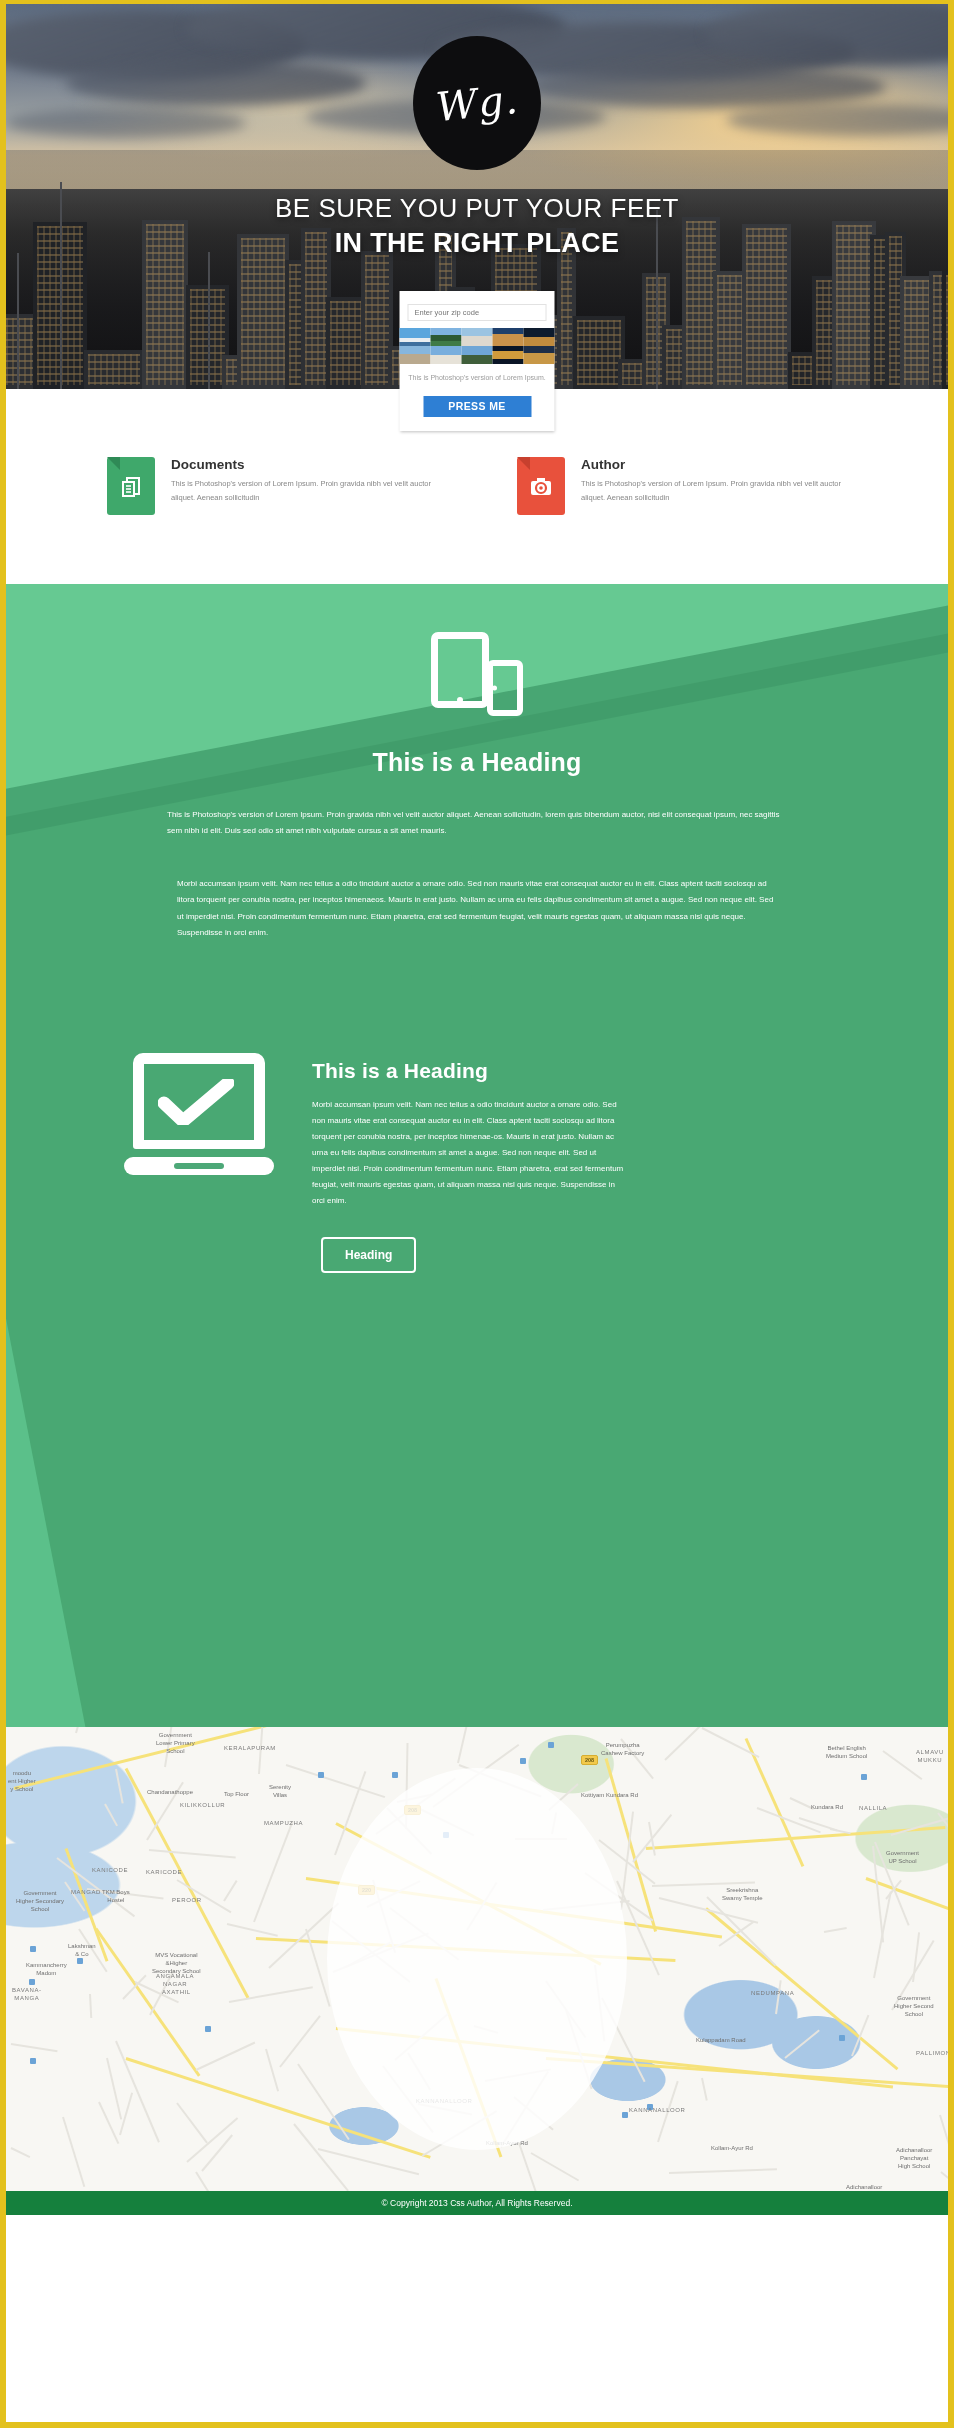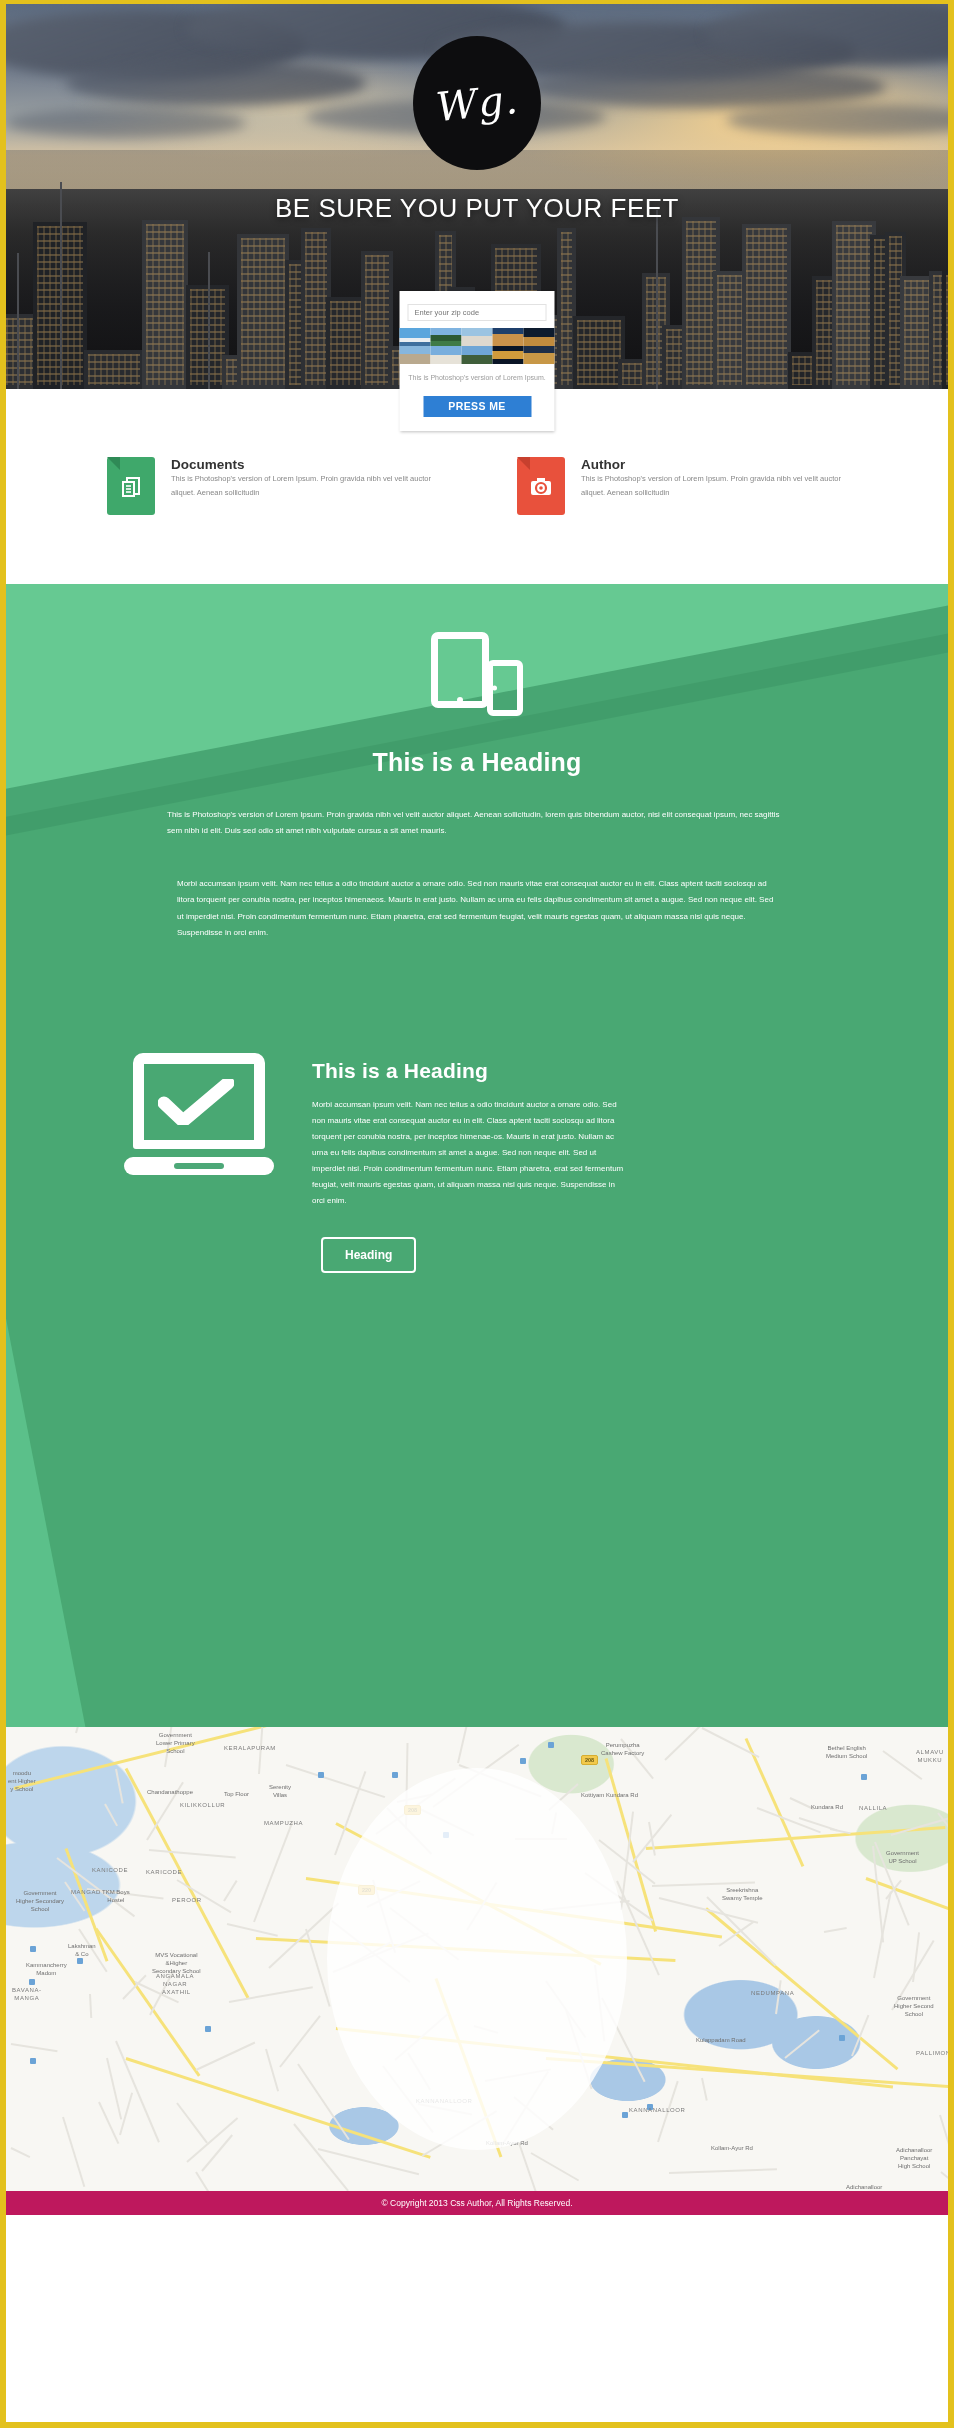--- a/index.html
+++ b/index.html
@@ -141,21 +141,21 @@
     border-width:0 13px 13px 0; border-style:solid;
     border-color:transparent #2f8a56 transparent transparent;
   }
   .pho-sheet { background:#e8513c; }
   .pho-sheet::before{ border-color:transparent #c7402e transparent transparent; }
   .feat-glyph{
     position:absolute; left:50%; top:52%; transform:translate(-50%,-50%);
     width:26px; height:26px;
   }
   .feat-txt h3 {
-    font-size:13.5px; font-weight:700; color:#333; 
+    font-size:13.5px; font-weight:700; color:#333; margin-bottom:5px;
   }
   .feat-txt p {
     font-size:7.5px; color:#888; line-height:1.85; max-width:272px;
   }
 
   
   .green {
     position:relative; background:#5bc08a; overflow:hidden;
     height:1143px;
   }
@@ -293,21 +293,21 @@
   .cmsg{ height:48px; padding-top:5px; resize:none; }
   .cbtn{
     display:block; margin:11px auto 0; width:38px; height:38px;
     border-radius:50%; background:#35a063; border:0; cursor:pointer;
     position:relative;
   }
   .cbtn svg{ position:absolute; left:9px; top:10px; }
 
   
   .footer{
-    height:24px; background:#be185d; color:#fff;
+    height:24px; background:#15803d; color:#fff;
     display:flex; align-items:center; justify-content:center;
     font-size:8.5px;
   }
 </style>
 </head>
 <body>
 
 <div class="page">
 
   <div class="hero">
@@ -362,20 +362,21 @@
         <div class="bldg" style="left: 923px; width: 19px; height: 118px; background: rgb(48, 50, 54);"></div>
         <div class="bldg" style="left: 936px; width: 50px; height: 118px; background: rgb(31, 33, 37);"></div>
       </div>
 
     <div class="logo-badge">
       <span class="logo-text">Wg.</span>
     </div>
 
     <div class="hero-head">
       <div class="hero-line1">BE SURE YOU PUT YOUR FEET</div>
+      <div class="hero-line2">IN THE RIGHT PLACE</div>
     </div>
   </div>
 
   <div class="card">
     <input class="zip" type="text" placeholder="Enter your zip code" style="">
     <div class="thumbs">
       <div class="th t1"></div>
       <div class="th t2"></div>
       <div class="th t3"></div>
       <div class="th t4"></div>

